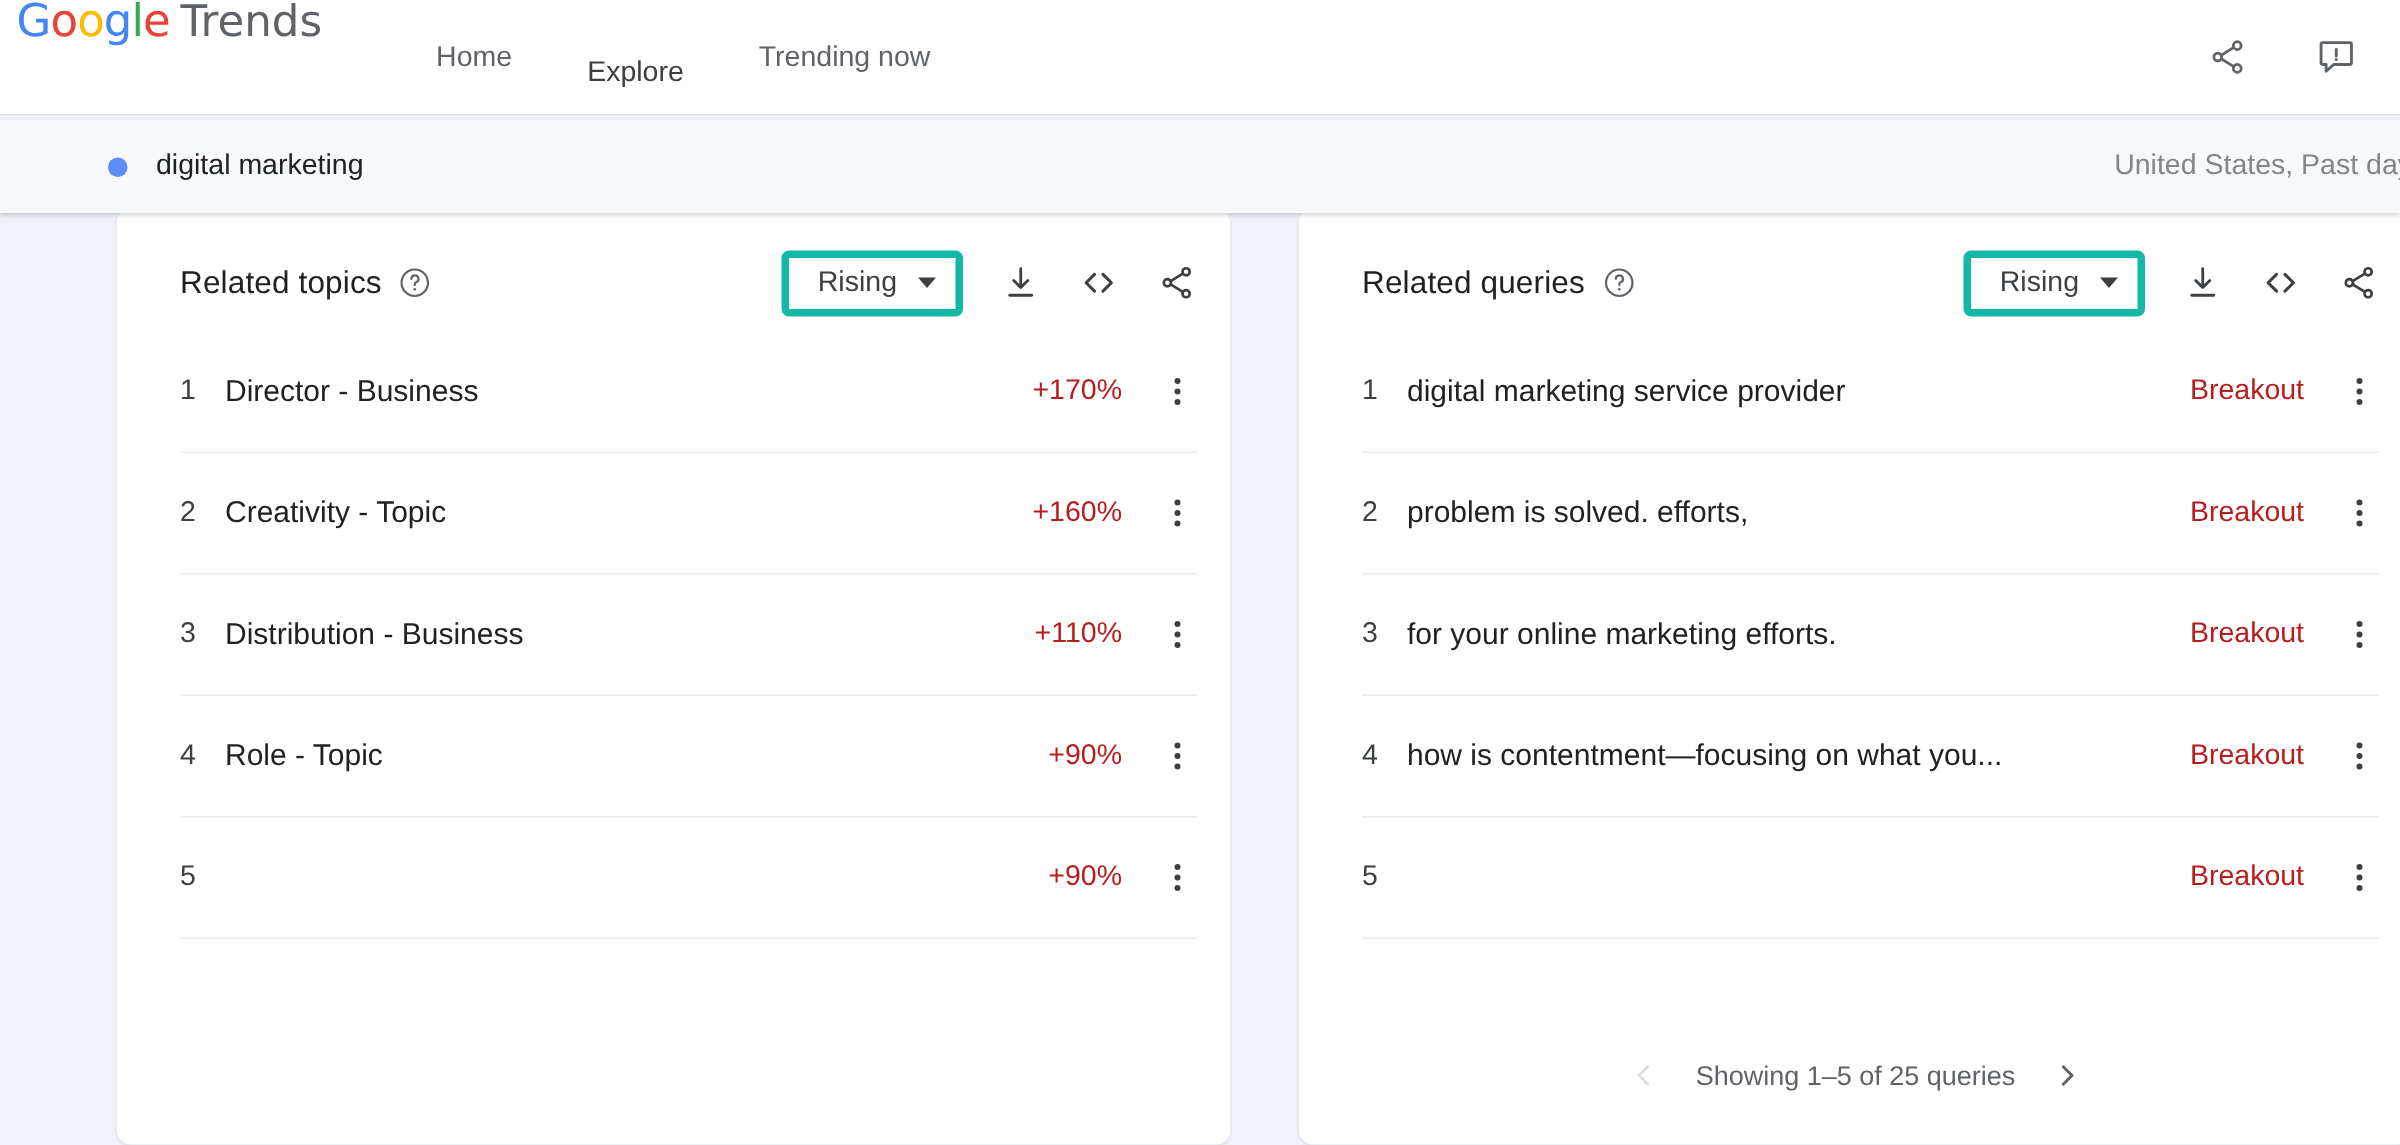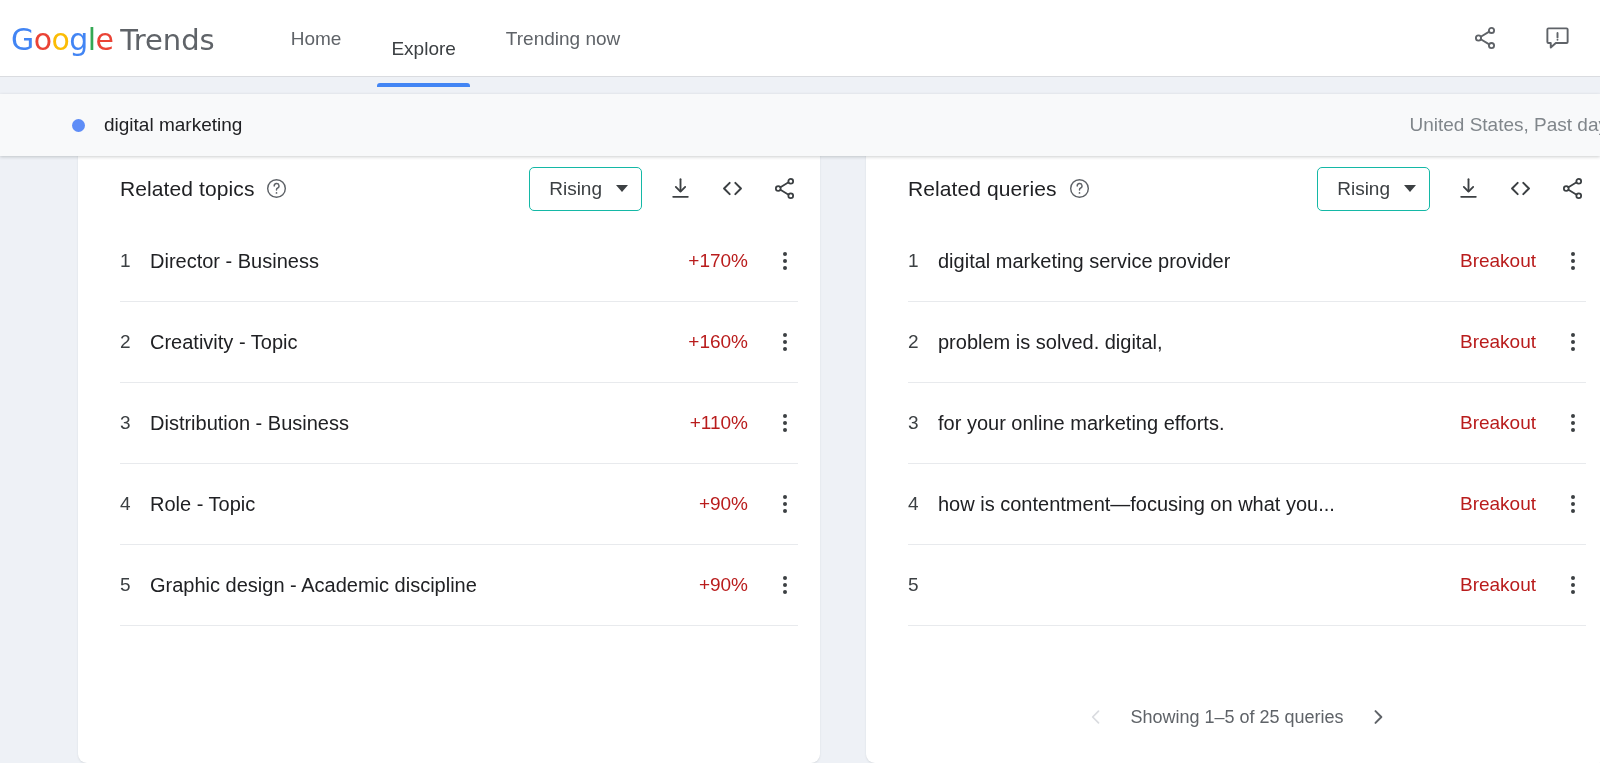--- a/index.html
+++ b/index.html
@@ -24,21 +24,21 @@
     width: 1600px;
     height: 77px;
     background: #ffffff;
     border-bottom: 1px solid #dadce0;
     box-sizing: border-box;
     display: flex;
     align-items: flex-start;
   }
   .brand {
     display: flex;
-    align-items: center;
+    align-items: flex-start;
     height: 80px;
     padding-left: 11px;
     user-select: none;
   }
   .logo-google {
     font-size: 30px;
     letter-spacing: -0.6px;
     font-family: "DejaVu Sans", sans-serif;
     font-weight: 400;
     line-height: 1;
@@ -98,21 +98,21 @@
     align-items: center;
     justify-content: center;
     border-radius: 50%;
     cursor: pointer;
     color: #5f6368;
   }
 
   
   .query-strip {
     position: absolute;
-    top: 94px; left: 0;
+    top: 80px; left: 0;
     width: 1600px;
     height: 62px;
     background: #f8f9fa;
     box-shadow: 0 1px 3px rgba(60,64,67,0.25);
     box-sizing: border-box;
     display: flex;
     align-items: center;
     z-index: 5;
   }
   .term {
@@ -187,21 +187,21 @@
   }
   .head-tools {
     margin-left: auto;
     display: flex;
     align-items: center;
     gap: 24px;
   }
   .select-pill {
     display: flex;
     align-items: center;
-    border: 1px solid #14b8a6;
+    border: 5px solid #14b8a6;
     border-radius: 5px;
     height: 44px;
     padding: 0 13px 0 19px;
     font-size: 19px;
     color: #3c4043;
     cursor: pointer;
     background: #fff;
     box-sizing: border-box;
   }
   .select-caret {
@@ -418,21 +418,20 @@
         <span class="row-label">Role - Topic</span>
         <span class="row-value">+90%</span>
         <span class="kebab">
             <i></i>
             <i></i>
             <i></i>
           </span>
       </div>
       <div class="row">
         <span class="row-rank">5</span>
-        <span class="row-label">Graphic design - Academic discipline</span>
         <span class="row-value">+90%</span>
         <span class="kebab">
             <i></i>
             <i></i>
             <i></i>
           </span>
       </div>
     </div>
 
   </section>
@@ -483,21 +482,21 @@
         <span class="row-label">digital marketing service provider</span>
         <span class="row-value">Breakout</span>
         <span class="kebab">
             <i></i>
             <i></i>
             <i></i>
           </span>
       </div>
       <div class="row">
         <span class="row-rank">2</span>
-        <span class="row-label">problem is solved. digital,</span>
+        <span class="row-label">problem is solved. efforts,</span>
         <span class="row-value">Breakout</span>
         <span class="kebab">
             <i></i>
             <i></i>
             <i></i>
           </span>
       </div>
       <div class="row">
         <span class="row-rank">3</span>
         <span class="row-label">for your online marketing efforts.</span>

